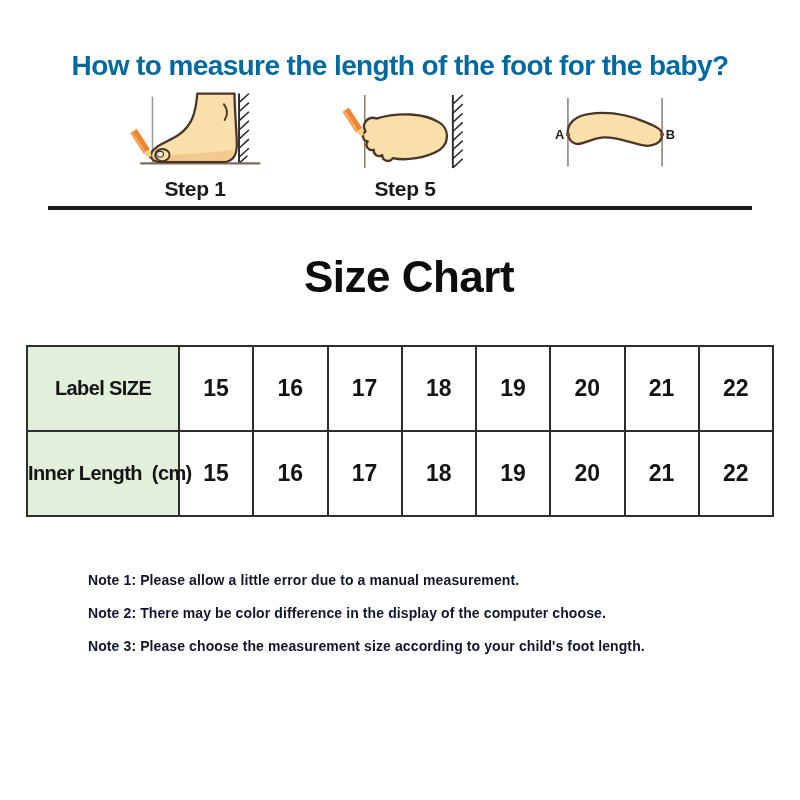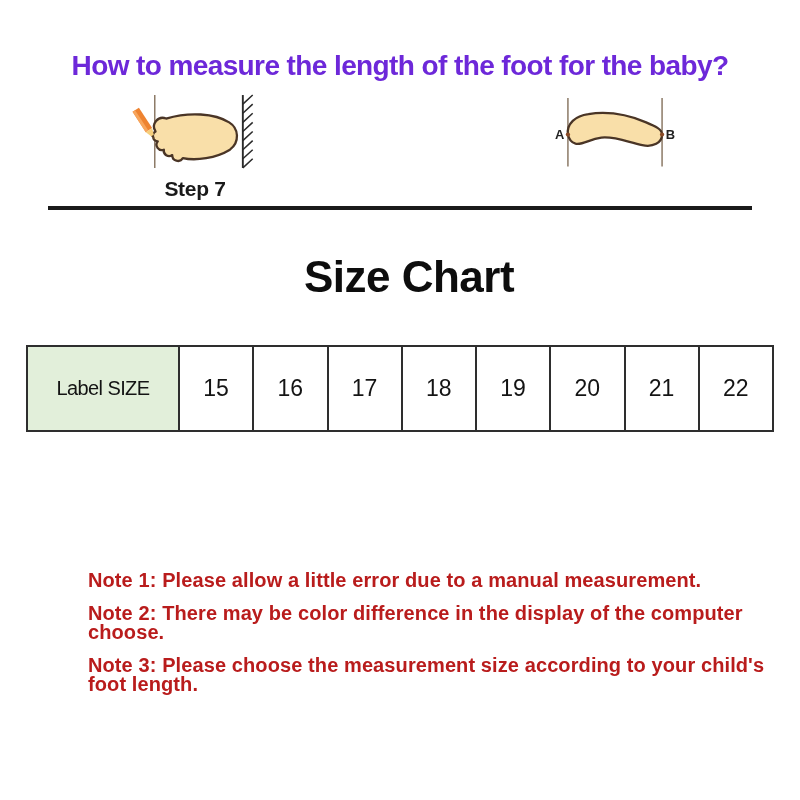--- a/index.html
+++ b/index.html
@@ -6,21 +6,21 @@
   body{
     width:800px;height:800px;background:#ffffff;
     font-family:"Liberation Sans", sans-serif;color:#111;
     overflow:hidden;
   }
   .page{position:relative;width:800px;height:800px;background:#fff;}
 
   .heading{
     position:absolute;top:50px;left:0;width:800px;
     text-align:center;font-size:28px;font-weight:bold;
-    letter-spacing:-0.6px;color:#6d28d9;
+    letter-spacing:-0.6px;color:#0369a1;
   }
 
   .steps{
     position:absolute;top:92px;left:95px;width:620px;
     display:flex;justify-content:space-between;
   }
   .step{width:200px;text-align:center;}
   .step svg{display:block;width:200px;height:82px;}
   .step-label{
     margin-top:3px;font-size:21px;font-weight:bold;color:#1a1a1a;
@@ -36,58 +36,78 @@
     position:absolute;top:252px;left:0;width:800px;text-align:center;
     font-size:44px;font-weight:bold;color:#0d0d0d;letter-spacing:-0.5px;padding-left:9px;
   }
 
   table.size-table{
     position:absolute;top:345px;left:26px;width:748px;
     border-collapse:collapse;table-layout:fixed;
   }
   table.size-table td{
     border:2.5px solid #2e2e2e;height:83px;text-align:center;
-    vertical-align:middle;font-weight:normal;font-size:23px;color:#141414;
+    vertical-align:middle;font-weight:bold;font-size:23px;color:#141414;
     padding:0;background:#ffffff;
   }
   table.size-table td.row-label{
     width:150px;background:#e2efda;font-size:20px;letter-spacing:-0.6px;
     white-space:pre;
   }
 
   .notes{position:absolute;top:571px;left:88px;width:680px;}
   .notes p{
-    margin:0 0 14px 0;font-size:20px;font-weight:bold;color:#b91c1c;
+    margin:0 0 14px 0;font-size:14px;font-weight:bold;color:#0f172a;
     letter-spacing:0.1px;line-height:19px;
   }
 </style>
 </head>
 <body>
 
 <div class="page">
 
   <div class="heading">How to measure the length of the foot for the baby?</div>
 
   <div class="steps">
 
+    <div class="step">
+      <svg viewBox="0 0 200 108" aria-hidden="true">
+        <line x1="44" y1="6" x2="44" y2="94" stroke="#9b9b9b" stroke-width="2"></line>
+        <line x1="158" y1="2" x2="158" y2="94" stroke="#2a2a2a" stroke-width="2.5"></line>
+        <path d="M158 14 L171 2 M158 26 L171 14 M158 38 L171 26 M158 50 L171 38 M158 62 L171 50 M158 74 L171 62 M158 86 L171 74 M158 94 L169 84" stroke="#2a2a2a" stroke-width="2" fill="none"></path>
+        <line x1="28" y1="94" x2="186" y2="94" stroke="#7d6a58" stroke-width="3"></line>
+        <path d="M 103 2 C 101 28 96 44 79 56 C 66 65 54 68 48 74 C 39 81 40 91 53 92 L 137 92 C 151 92 156 82 155 64 C 154 40 152 18 152 2 Z" fill="#f9dfa9" stroke="#4a3526" stroke-width="3" stroke-linejoin="round"></path>
+        <path d="M 52 86 C 75 80 115 82 150 76 C 151 86 145 91 137 91 L 53 91 C 47 90 46 88 52 86 Z" fill="#f0c488" stroke="none" opacity="0.8"></path>
+        <ellipse cx="57" cy="83" rx="9.5" ry="8" fill="#f9dfa9" stroke="#4a3526" stroke-width="2.5"></ellipse>
+        <ellipse cx="54" cy="82" rx="4.5" ry="3.8" fill="#fcf4e0" stroke="#4a3526" stroke-width="1.5"></ellipse>
+        <path d="M 138 16 C 143 23 143 31 139 37" fill="none" stroke="#4a3526" stroke-width="2.5" stroke-linecap="round"></path>
+        <g transform="translate(44,90) rotate(-33)">
+          <rect x="-5" y="-46" width="10" height="32" fill="#ee8330"></rect>
+          <rect x="-5" y="-46" width="4" height="32" fill="#f7a55c"></rect>
+          <polygon points="-5,-14 5,-14 0,0" fill="#f5cf7d"></polygon>
+          <polygon points="-2,-5.6 2,-5.6 0,0" fill="#4a3526"></polygon>
+        </g>
+      </svg>
+      <div class="step-label">Step 1</div>
+    </div>
 
     <div class="step">
       <svg viewBox="0 0 200 108" aria-hidden="true">
         <line x1="47" y1="4" x2="47" y2="100" stroke="#8d7b68" stroke-width="2"></line>
         <line x1="163" y1="4" x2="163" y2="100" stroke="#2a2a2a" stroke-width="2.5"></line>
         <path d="M163 16 L176 4 M163 28 L176 16 M163 40 L176 28 M163 52 L176 40 M163 64 L176 52 M163 76 L176 64 M163 88 L176 76 M163 100 L176 88" stroke="#2a2a2a" stroke-width="2" fill="none"></path>
         <path d="M 62 35 C 92 26 126 28 145 40 C 158 48 159 66 146 76 C 128 87 101 91 84 87 A 7.5 7.5 0 0 1 70 83 A 7 7 0 0 1 59 76 A 7 7 0 0 1 51 65 A 7 7 0 0 1 48 52 A 11.5 11.5 0 0 1 62 35 Z" fill="#f9dfa9" stroke="#4a3526" stroke-width="3" stroke-linejoin="round"></path>
         <g transform="translate(47,62) rotate(-33)">
           <rect x="-5" y="-46" width="10" height="32" fill="#ee8330"></rect>
           <rect x="-5" y="-46" width="4" height="32" fill="#f7a55c"></rect>
           <polygon points="-5,-14 5,-14 0,0" fill="#f5cf7d"></polygon>
           <polygon points="-2,-5.6 2,-5.6 0,0" fill="#4a3526"></polygon>
         </g>
       </svg>
-      <div class="step-label">Step 7</div>
+      <div class="step-label">Step 5</div>
     </div>
 
     <div class="step">
       <svg viewBox="0 0 200 108" aria-hidden="true">
         <line x1="38" y1="8" x2="38" y2="98" stroke="#8d7b68" stroke-width="2"></line>
         <line x1="162" y1="8" x2="162" y2="98" stroke="#8d7b68" stroke-width="2"></line>
         <path d="M 38 56 C 36 42 48 31 65 29 C 92 25 120 31 141 40 C 153 45 162 49 162 56 C 162 67 150 73 136 70 C 117 66 100 58 82 60 C 66 62 58 70 48 68 C 41 66 39 61 38 56 Z" fill="#f9dfa9" stroke="#4a3526" stroke-width="3" stroke-linejoin="round"></path>
         <circle cx="38" cy="56" r="2.8" fill="#8a4a26"></circle>
         <circle cx="162" cy="56" r="2.8" fill="#8a4a26"></circle>
         <text x="21" y="62" font-size="17" font-weight="bold" fill="#222">A</text>
@@ -107,20 +127,31 @@
         <td class="row-label">Label SIZE</td>
         <td>15</td>
         <td>16</td>
         <td>17</td>
         <td>18</td>
         <td>19</td>
         <td>20</td>
         <td>21</td>
         <td>22</td>
       </tr>
+      <tr>
+        <td class="row-label">Inner Length  (cm)</td>
+        <td>15</td>
+        <td>16</td>
+        <td>17</td>
+        <td>18</td>
+        <td>19</td>
+        <td>20</td>
+        <td>21</td>
+        <td>22</td>
+      </tr>
     </tbody>
   </table>
 
   <div class="notes">
     <p>Note 1: Please allow a little error due to a manual measurement.</p>
     <p>Note 2: There may be color difference in the display of the computer choose.</p>
     <p>Note 3: Please choose the measurement size according to your child's foot length.</p>
   </div>
 
 </div>

